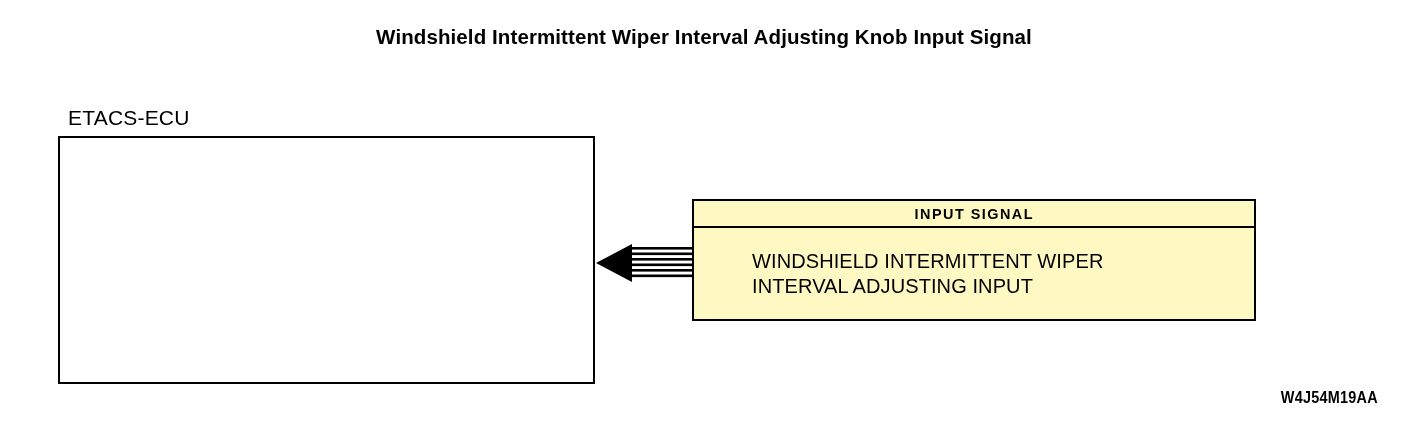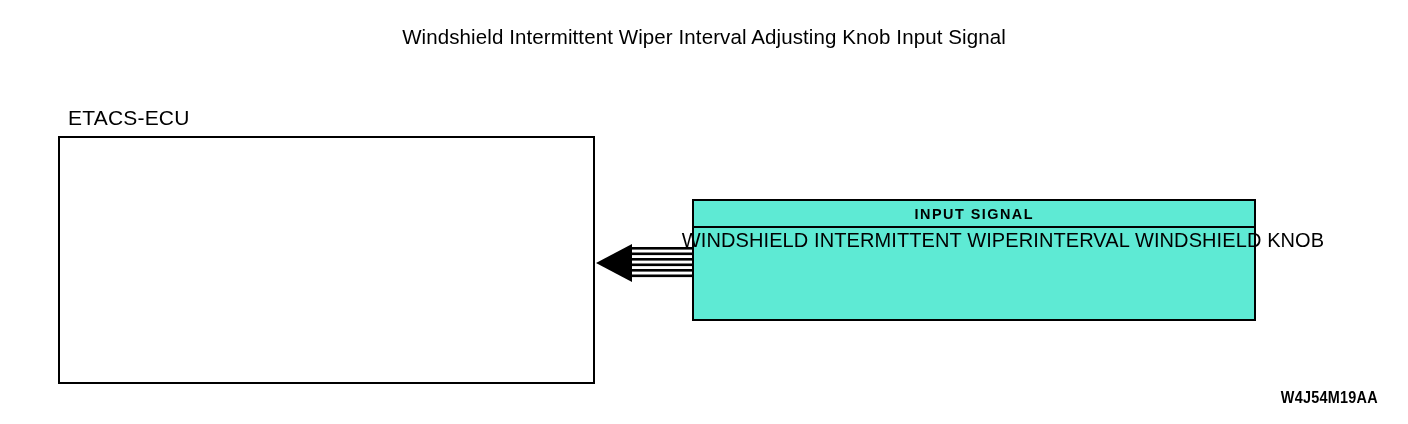--- a/index.html
+++ b/index.html
@@ -25,21 +25,21 @@
   }
 
   
   .diagram-title {
     position: absolute;
     left: 0;
     top: 24px;
     width: 1408px;
     text-align: center;
     font-size: 20.5px;
-    font-weight: normal;
+    font-weight: bold;
     letter-spacing: 0.1px;
     line-height: 26px;
     white-space: nowrap;
   }
 
   
   .ecu-label {
     position: absolute;
     left: 68px;
     top: 105px;
@@ -76,21 +76,21 @@
 
   
   .signal-box {
     position: absolute;
     left: 692px;
     top: 199px;
     width: 564px;
     height: 122px;
     border: 2.5px solid #000000;
     box-sizing: border-box;
-    background: #5eead4;
+    background: #fef9c3;
   }
   .signal-header {
     position: absolute;
     left: 0;
     top: 0;
     width: 100%;
     height: 27px;
     border-bottom: 2.5px solid #000000;
     box-sizing: border-box;
     display: flex;
@@ -106,21 +106,21 @@
     white-space: nowrap;
     line-height: 16px;
   }
   .signal-body {
     position: absolute;
     left: 0;
     top: 27px;
     width: 100%;
     height: 92px;
     display: flex;
-    flex-direction: row;
+    flex-direction: column;
     justify-content: center;
     padding-left: 58px;
     box-sizing: border-box;
   }
   .signal-line {
     font-size: 20px;
     font-weight: normal;
     letter-spacing: 0.1px;
     line-height: 25px;
     white-space: nowrap;
@@ -166,19 +166,19 @@
       </g>
     </svg>
   </div>
 
   <div class="signal-box">
     <div class="signal-header">
       <span class="signal-header-text">INPUT  SIGNAL</span>
     </div>
     <div class="signal-body">
       <div class="signal-line">WINDSHIELD INTERMITTENT WIPER</div>
-      <div class="signal-line">INTERVAL WINDSHIELD KNOB</div>
+      <div class="signal-line">INTERVAL ADJUSTING INPUT</div>
     </div>
   </div>
 
   <div class="part-number">W4J54M19AA</div>
 
 </div>
 
 </body></html>

